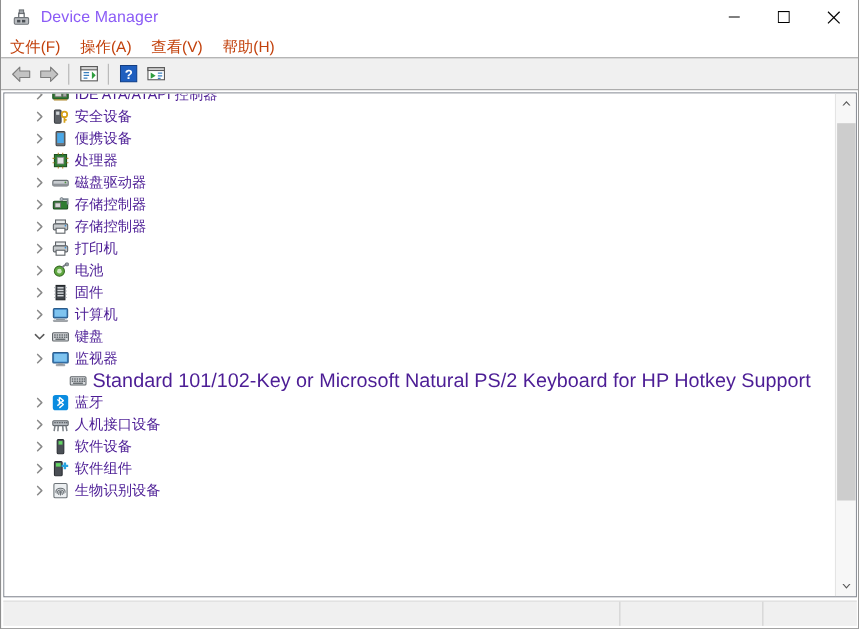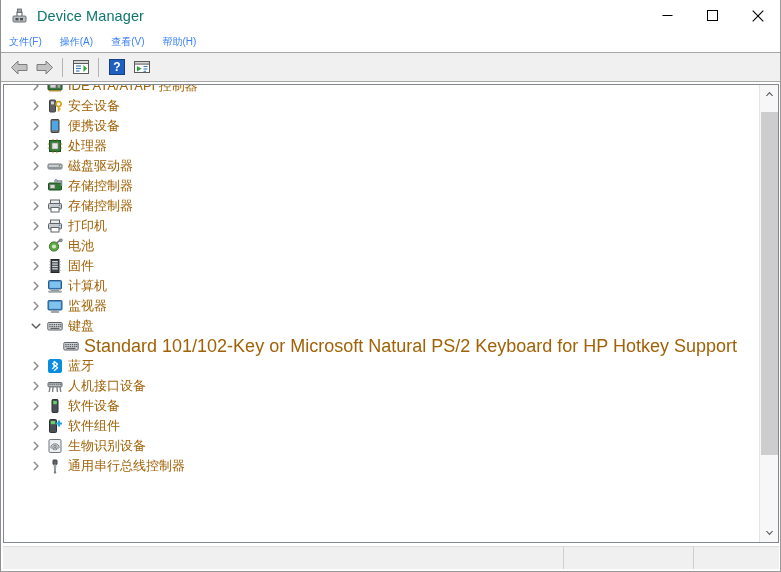--- a/index.html
+++ b/index.html
@@ -28,21 +28,21 @@
   }
   #title-icon {
     margin-left: 10px;
     width: 17px; height: 17px;
     position: relative;
     flex: none;
   }
   #title-text {
     margin-left: 9px;
     font-size: 14.5px;
-    color: #0f766e;
+    color: #8b5cf6;
     letter-spacing: .1px;
     white-space: nowrap;
   }
   #winbuttons {
     position: absolute;
     right: 0; top: 0;
     height: 31px;
     display: flex;
   }
   .winbtn {
@@ -56,22 +56,22 @@
 
   
   #menubar {
     height: 21px;
     background: #ffffff;
     display: flex;
     align-items: center;
     padding-left: 8px;
   }
   .menu-item {
-    font-size: 10px;
-    color: #3b82f6;
+    font-size: 14px;
+    color: #c2410c;
     padding: 0 9px 0 0;
     margin-right: 9px;
     white-space: nowrap;
     cursor: default;
     line-height: 16px;
   }
 
   
   #toolbar {
     height: 30px;
@@ -135,21 +135,21 @@
   .ico {
     width: 16px; height: 16px;
     margin-left: 3px;
     position: relative;
     flex: none;
   }
   .row.child .ico { margin-left: 19px; }
   .lbl {
     margin-left: 5px;
     font-size: 13px;
-    color: #a16207;
+    color: #4c1d95;
     line-height: 16px;
   }
   .lbl.latin { font-size: 18px; }
 
   
   #vscroll {
     position: absolute;
     right: 0; top: 0;
     width: 19px; height: 457px;
     background: #f7f7f7;
@@ -444,34 +444,20 @@
                 <rect x="1.5" y="2.5" width="13" height="8.5" rx="1" fill="#3a7fbf" stroke="#2b5c8a"></rect>
                 <rect x="2.6" y="3.6" width="10.8" height="6.3" fill="#7fc4ef"></rect>
                 <rect x="4" y="12" width="8" height="1.6" fill="#9aa0a6"></rect>
                 <rect x="1.5" y="13" width="13" height="1.3" rx=".6" fill="#b9bfc4" stroke="#7b8187" stroke-width=".6"></rect>
               </svg></span>
             <span class="lbl">计算机</span>
           </div>
           <div class="row">
             <span class="chev">
               <svg width="10" height="10" viewBox="0 0 10 10">
-                <path d="M3.2 1.2 L7 5 L3.2 8.8" fill="none" stroke="#8a8a8a" stroke-width="1.4" stroke-linecap="round" stroke-linejoin="round"></path>
-              </svg>
-            </span>
-            <span class="ico"><svg width="16" height="16" viewBox="0 0 16 16">
-                <rect x="1" y="2.5" width="14" height="9.5" rx="1" fill="#3a7fbf" stroke="#2b5c8a"></rect>
-                <rect x="2.2" y="3.7" width="11.6" height="7.1" fill="#7fc4ef"></rect>
-                <rect x="6" y="12" width="4" height="1.6" fill="#9aa0a6"></rect>
-                <rect x="4" y="13.3" width="8" height="1.2" rx=".5" fill="#b9bfc4" stroke="#7b8187" stroke-width=".6"></rect>
-              </svg></span>
-            <span class="lbl">监视器</span>
-          </div>
-          <div class="row">
-            <span class="chev">
-              <svg width="10" height="10" viewBox="0 0 10 10">
                 <path d="M1.2 3.2 L5 7 L8.8 3.2" fill="none" stroke="#5a5a5a" stroke-width="1.4" stroke-linecap="round" stroke-linejoin="round"></path>
               </svg>
             </span>
             <span class="ico"><svg width="16" height="16" viewBox="0 0 16 16">
                 <rect x="0.8" y="4.5" width="14.4" height="7.5" rx="1" fill="#d7dadd" stroke="#5f6469"></rect>
                 <g fill="#5f6469">
                   <rect x="2.2" y="5.9" width="1.5" height="1.3"></rect>
                   <rect x="4.4" y="5.9" width="1.5" height="1.3"></rect>
                   <rect x="6.6" y="5.9" width="1.5" height="1.3"></rect>
                   <rect x="8.8" y="5.9" width="1.5" height="1.3"></rect>
@@ -481,20 +467,34 @@
                   <rect x="4.4" y="7.9" width="1.5" height="1.3"></rect>
                   <rect x="6.6" y="7.9" width="1.5" height="1.3"></rect>
                   <rect x="8.8" y="7.9" width="1.5" height="1.3"></rect>
                   <rect x="11" y="7.9" width="1.5" height="1.3"></rect>
                   <rect x="13" y="7.9" width="1.3" height="1.3"></rect>
                   <rect x="3.4" y="9.8" width="9" height="1.2"></rect>
                 </g>
               </svg></span>
             <span class="lbl">键盘</span>
           </div>
+          <div class="row">
+            <span class="chev">
+              <svg width="10" height="10" viewBox="0 0 10 10">
+                <path d="M3.2 1.2 L7 5 L3.2 8.8" fill="none" stroke="#8a8a8a" stroke-width="1.4" stroke-linecap="round" stroke-linejoin="round"></path>
+              </svg>
+            </span>
+            <span class="ico"><svg width="16" height="16" viewBox="0 0 16 16">
+                <rect x="1" y="2.5" width="14" height="9.5" rx="1" fill="#3a7fbf" stroke="#2b5c8a"></rect>
+                <rect x="2.2" y="3.7" width="11.6" height="7.1" fill="#7fc4ef"></rect>
+                <rect x="6" y="12" width="4" height="1.6" fill="#9aa0a6"></rect>
+                <rect x="4" y="13.3" width="8" height="1.2" rx=".5" fill="#b9bfc4" stroke="#7b8187" stroke-width=".6"></rect>
+              </svg></span>
+            <span class="lbl">监视器</span>
+          </div>
           <div class="row child">
             <span class="chev hidden"></span>
             <span class="ico"><svg width="16" height="16" viewBox="0 0 16 16">
                 <rect x="0.8" y="4.5" width="14.4" height="7.5" rx="1" fill="#d7dadd" stroke="#5f6469"></rect>
                 <g fill="#5f6469">
                   <rect x="2.2" y="5.9" width="1.5" height="1.3"></rect>
                   <rect x="4.4" y="5.9" width="1.5" height="1.3"></rect>
                   <rect x="6.6" y="5.9" width="1.5" height="1.3"></rect>
                   <rect x="8.8" y="5.9" width="1.5" height="1.3"></rect>
                   <rect x="11" y="5.9" width="1.5" height="1.3"></rect>
@@ -579,34 +579,20 @@
                 <rect x="2" y="1.5" width="12" height="13" rx="1.2" fill="#eceff1" stroke="#6e7479"></rect>
                 <g fill="none" stroke="#6e7479" stroke-width="1" stroke-linecap="round">
                   <path d="M5 10.5 C5 6.5 11 6.5 11 10.5"></path>
                   <path d="M6.4 11.5 C6.4 8 9.6 8 9.6 11.5"></path>
                   <path d="M3.8 9.4 C3.8 4.6 12.2 4.6 12.2 9.4"></path>
                   <path d="M8 9 L8 12"></path>
                 </g>
               </svg></span>
             <span class="lbl">生物识别设备</span>
           </div>
-          <div class="row">
-            <span class="chev">
-              <svg width="10" height="10" viewBox="0 0 10 10">
-                <path d="M3.2 1.2 L7 5 L3.2 8.8" fill="none" stroke="#8a8a8a" stroke-width="1.4" stroke-linecap="round" stroke-linejoin="round"></path>
-              </svg>
-            </span>
-            <span class="ico"><svg width="16" height="16" viewBox="0 0 16 16">
-                <rect x="6" y="2" width="4" height="4.5" rx="0.6" fill="#5d6166" stroke="#3c4045"></rect>
-                <rect x="6.7" y="6.3" width="2.6" height="3.4" fill="#9aa0a6"></rect>
-                <path d="M8 9.6 L8 14.2" stroke="#7b8187" stroke-width="1.6"></path>
-                <circle cx="8" cy="14.4" r="1.2" fill="#7b8187"></circle>
-              </svg></span>
-            <span class="lbl">通用串行总线控制器</span>
-          </div>
         </div>
     </div>
 
     <div id="vscroll">
       <div class="sb-arrow" id="vs-up">
         <svg width="9" height="6" viewBox="0 0 9 6">
           <path d="M4.5 0.8 L8.2 5 L6.9 5 L4.5 2.4 L2.1 5 L0.8 5 Z" fill="#5a5a5a"></path>
         </svg>
       </div>
       <div id="vthumb"></div>

